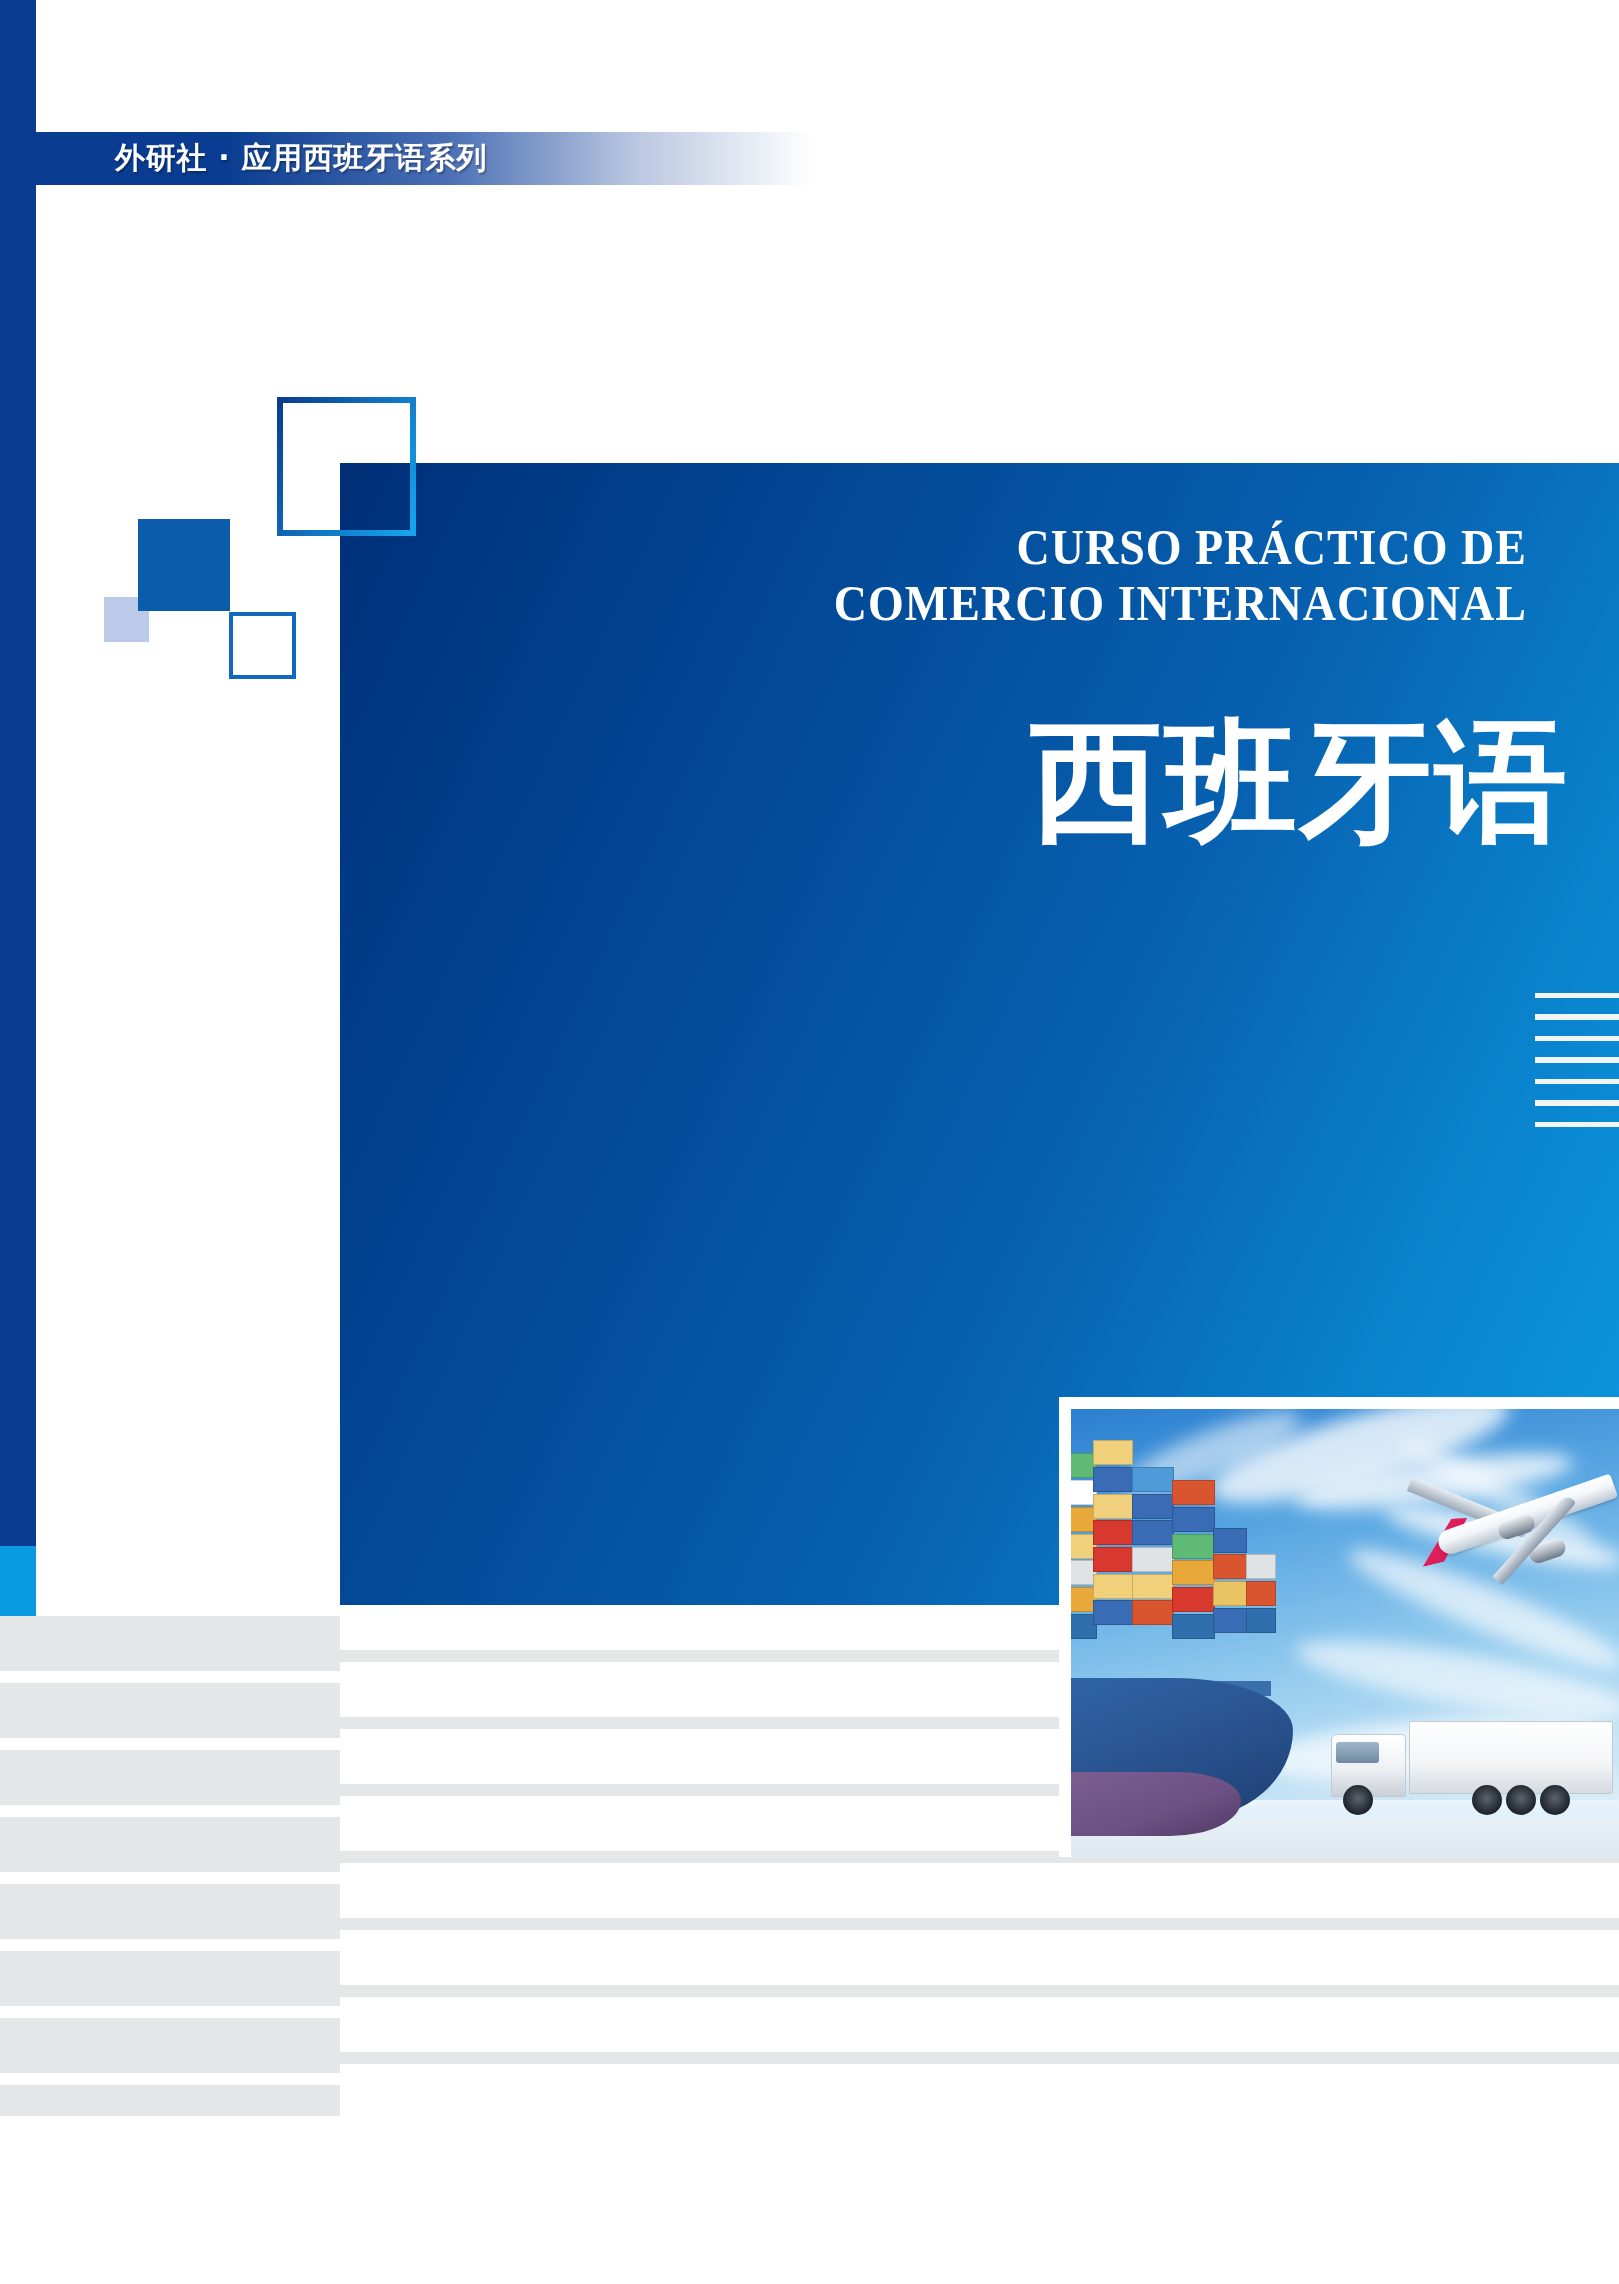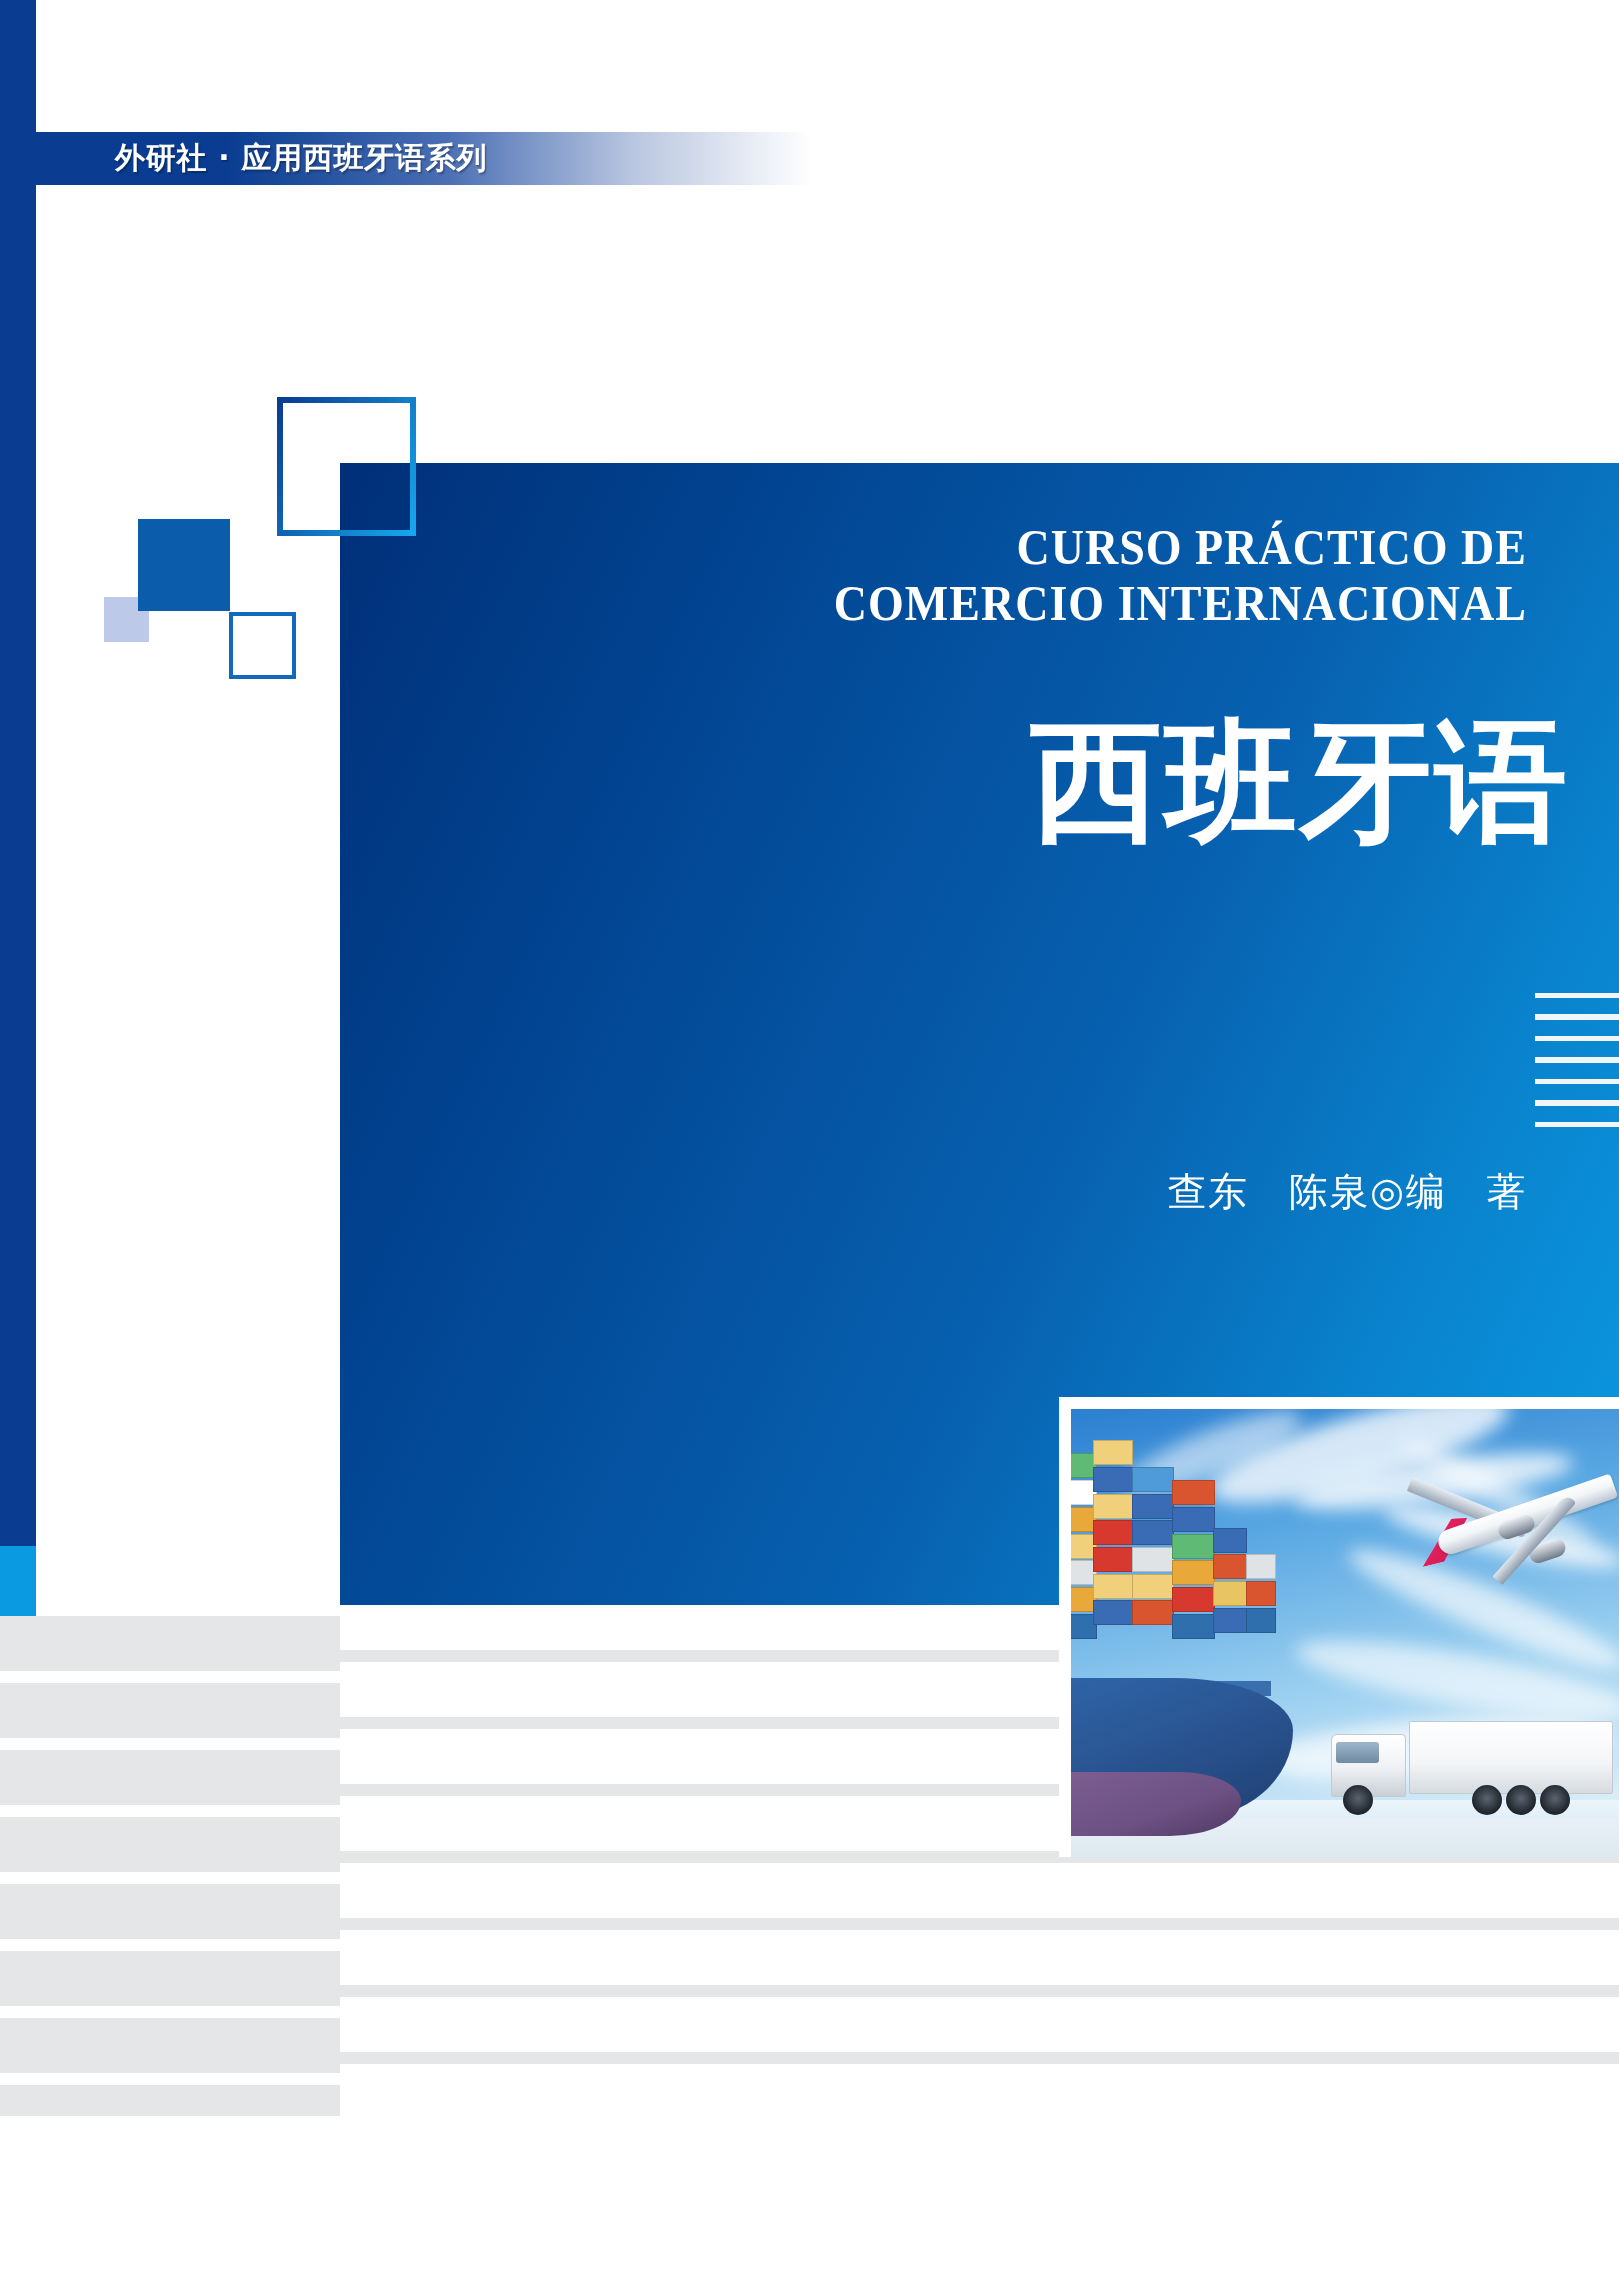--- a/index.html
+++ b/index.html
@@ -332,21 +332,20 @@
 
   <div class="es-title">
     <span>CURSO PRÁCTICO DE</span>
     <span>COMERCIO INTERNACIONAL</span>
   </div>
 
   <div class="cn-title">
     <span>西班牙语</span>
   </div>
 
-  <div class="authors">查东　陈泉◎编　著</div>
 
   <div class="stripe-col stripes-left" id="stripesLeft">
       <div class="bar" style="height:55px"></div>
       <div class="gap" style="height:12px"></div>
       <div class="bar" style="height:55px"></div>
       <div class="gap" style="height:12px"></div>
       <div class="bar" style="height:55px"></div>
       <div class="gap" style="height:12px"></div>
       <div class="bar" style="height:55px"></div>
       <div class="gap" style="height:12px"></div>

